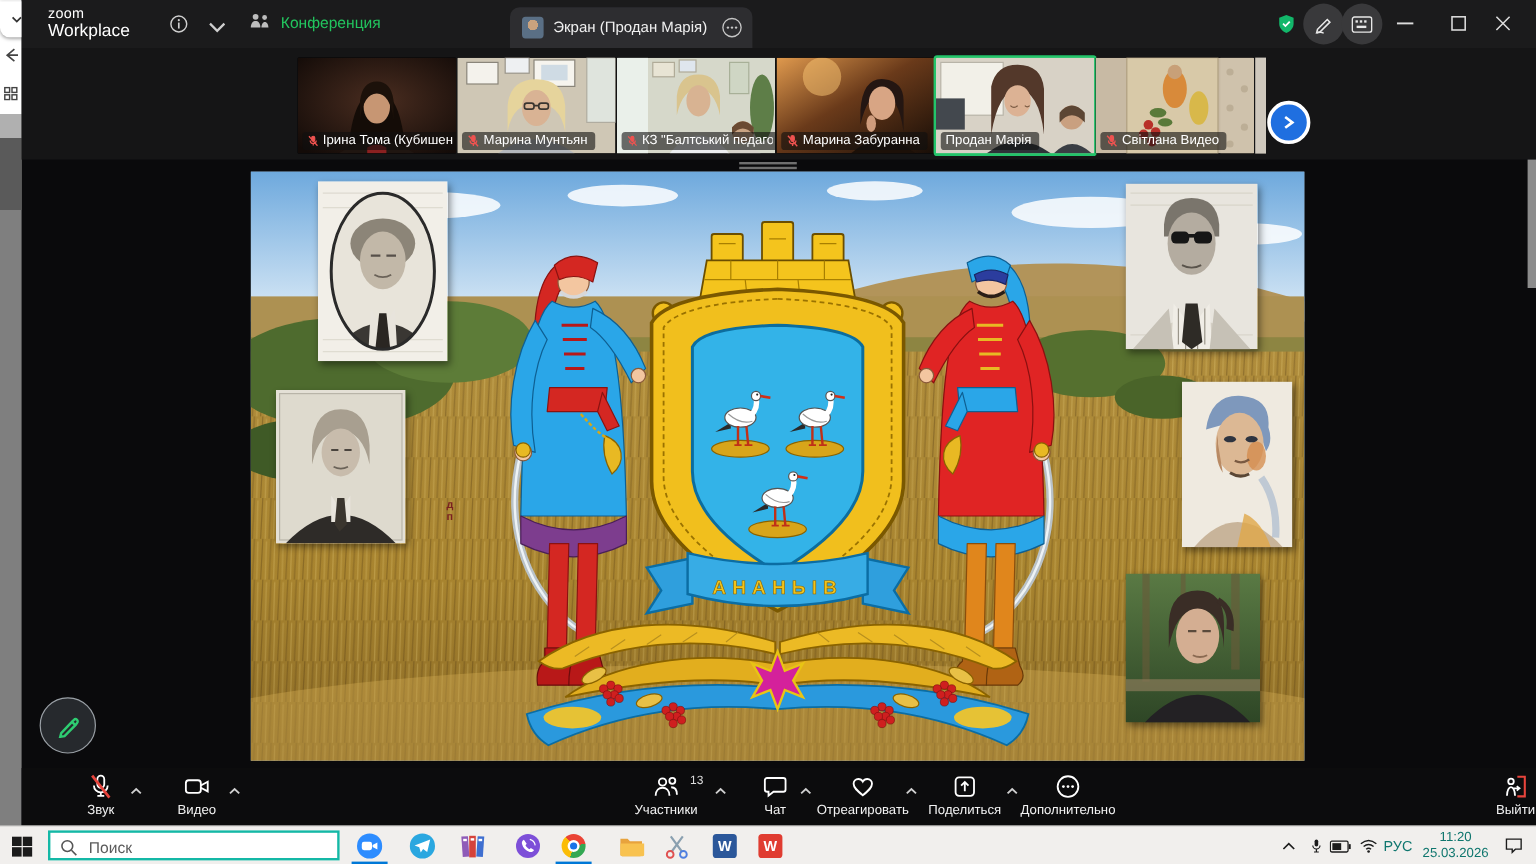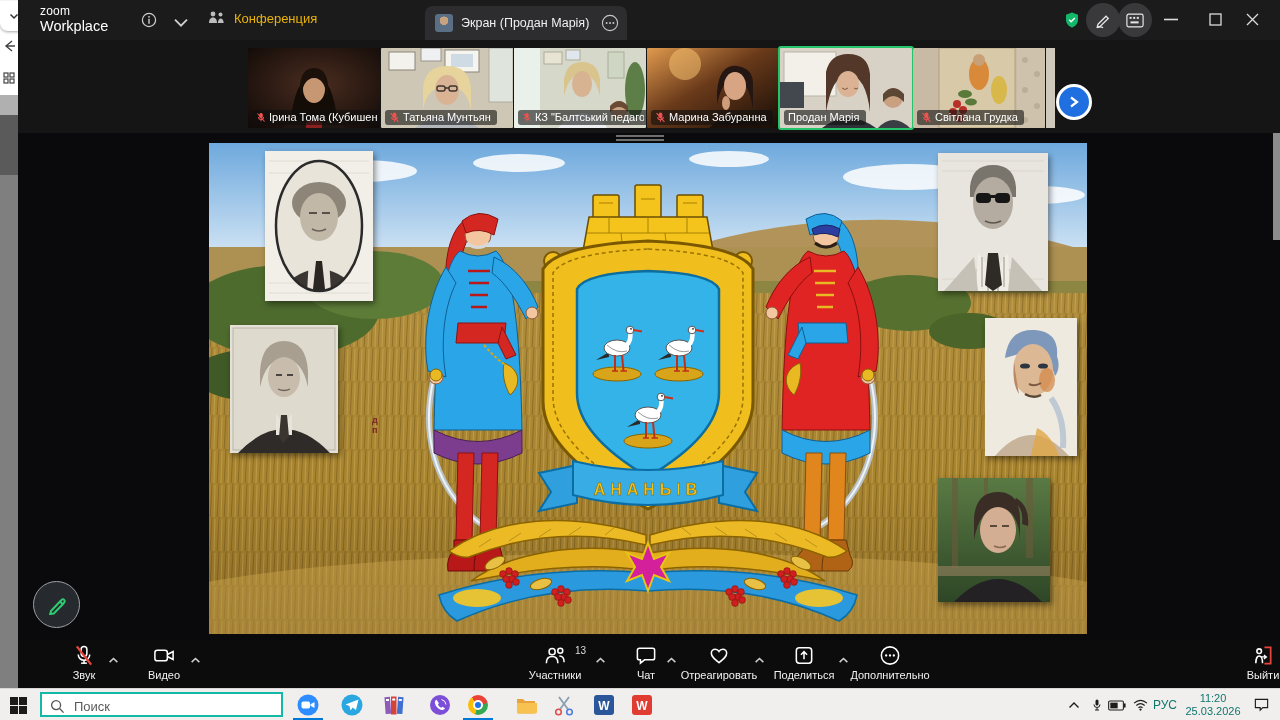--- a/index.html
+++ b/index.html
@@ -18,21 +18,21 @@
   #titlebar{left:18px;top:0;width:1262px;height:40px;background:#1b1b1c;}
   #brand{left:22px;top:5px;color:#fff;line-height:1;}
   #brand .t{font-size:12px;letter-spacing:.2px;}
   #brand .b{font-size:14.5px;margin-top:2px;}
   .tb-icon{top:12px;width:16px;height:16px;}
   #tab-screen{left:407px;top:6px;width:202px;height:34px;background:#2d2d30;border-radius:8px 8px 0 0;
               display:flex;align-items:center;padding:0 8px 0 10px;box-sizing:border-box;}
   #tab-screen .avatar{width:18px;height:18px;border-radius:3px;flex:0 0 auto;
         background:radial-gradient(circle at 50% 38%,#c9a27e 0 30%,#5a6f85 31% 100%);}
   #tab-screen .lbl{color:#f0f0f0;font-size:12.5px;margin-left:8px;white-space:nowrap;overflow:hidden;flex:1;}
-  #tab-conf{left:190px;top:10px;display:flex;align-items:center;gap:8px;color:#eab308;font-size:13px;}
+  #tab-conf{left:190px;top:10px;display:flex;align-items:center;gap:8px;color:#22c55e;font-size:13px;}
   .circle-btn{width:34px;height:34px;border-radius:50%;background:#39393b;top:3px;
               display:flex;align-items:center;justify-content:center;}
   
   #videostrip{left:18px;top:40px;width:1262px;height:93px;background:#151516;}
   .tile{position:absolute;top:8px;width:132px;height:80px;background:#000;overflow:hidden;border-radius:1px;}
   .tile svg.bgfill{position:absolute;left:0;top:0;width:100%;height:100%;}
   .tile.active{outline:3px solid #23c46a;outline-offset:-1px;}
   .vlabel{position:absolute;left:4px;bottom:3px;max-width:122px;display:flex;align-items:center;gap:3px;
           background:rgba(15,15,15,.6);border-radius:3px;padding:1px 6px 2px 4px;color:#fff;font-size:11px;
           white-space:nowrap;overflow:hidden;}
@@ -222,21 +222,21 @@
       </svg>
       <div class="vlabel">
         <svg width="11" height="11" viewBox="0 0 24 24">
             <g stroke="#ef5350" stroke-width="2.4" fill="none">
               <rect x="9" y="2.5" width="6" height="10" rx="3" fill="#ef5350"></rect>
               <path d="M6 11 a6 6 0 0 0 12 0"></path>
               <line x1="12" y1="17.5" x2="12" y2="21"></line>
               <line x1="3.5" y1="2.5" x2="20.5" y2="21.5"></line>
             </g>
           </svg>
-        <span>Татьяна Мунтьян</span>
+        <span>Марина Мунтьян</span>
       </div>
     </div>
 
     <div class="tile" style="left:496px">
       <svg class="bgfill" viewBox="0 0 132 80" preserveAspectRatio="none">
         <rect width="132" height="80" fill="#d6d8ca"></rect>
         <rect x="0" y="0" width="26" height="80" fill="#eaf0ea"></rect>
         <rect x="30" y="4" width="18" height="12" fill="#e8e4d4" stroke="#b0ab98"></rect>
         <rect x="52" y="2" width="14" height="10" fill="#dfe6ee" stroke="#b0ab98"></rect>
         <rect x="94" y="4" width="16" height="26" fill="#cfd6c4" stroke="#a8b098"></rect>
@@ -336,21 +336,21 @@
       </svg>
       <div class="vlabel">
         <svg width="11" height="11" viewBox="0 0 24 24">
             <g stroke="#ef5350" stroke-width="2.4" fill="none">
               <rect x="9" y="2.5" width="6" height="10" rx="3" fill="#ef5350"></rect>
               <path d="M6 11 a6 6 0 0 0 12 0"></path>
               <line x1="12" y1="17.5" x2="12" y2="21"></line>
               <line x1="3.5" y1="2.5" x2="20.5" y2="21.5"></line>
             </g>
           </svg>
-        <span>Світлана Грудка</span>
+        <span>Світлана Видео</span>
       </div>
     </div>
   </div>
   <div class="abs" id="tile-sliver"></div>
   <div class="abs" id="next-btn">
     <svg width="10" height="12" viewBox="0 0 10 12">
         <path d="M2 1.5 L8 6 L2 10.5" stroke="#fff" stroke-width="2.2" fill="none"></path>
       </svg>
   </div>
   <div class="abs" id="drag-handle"></div>

